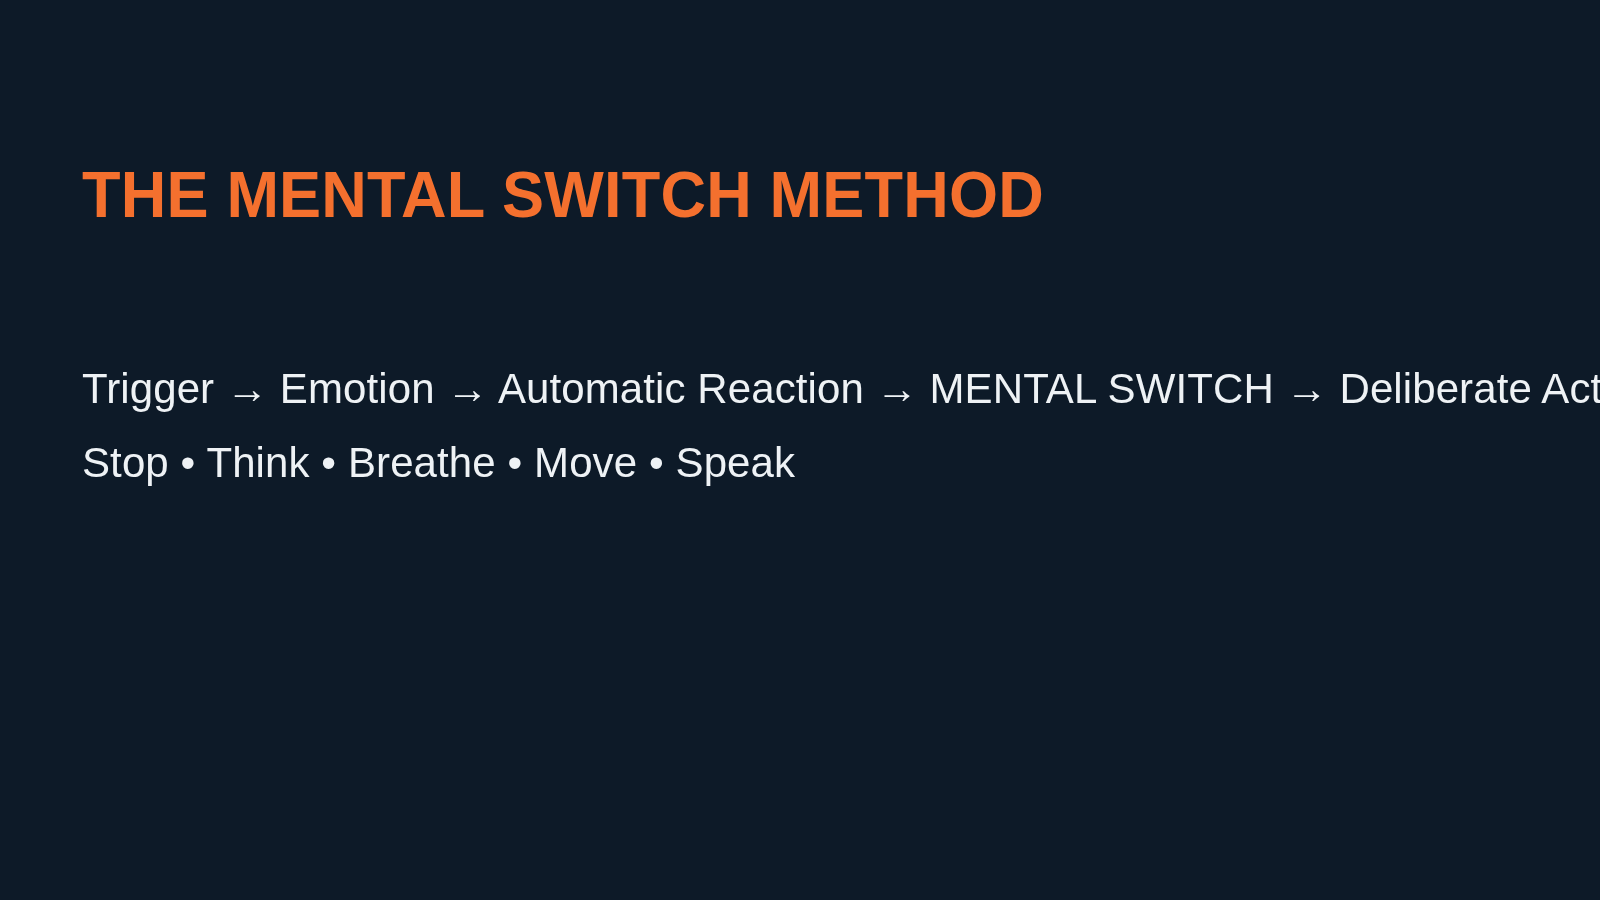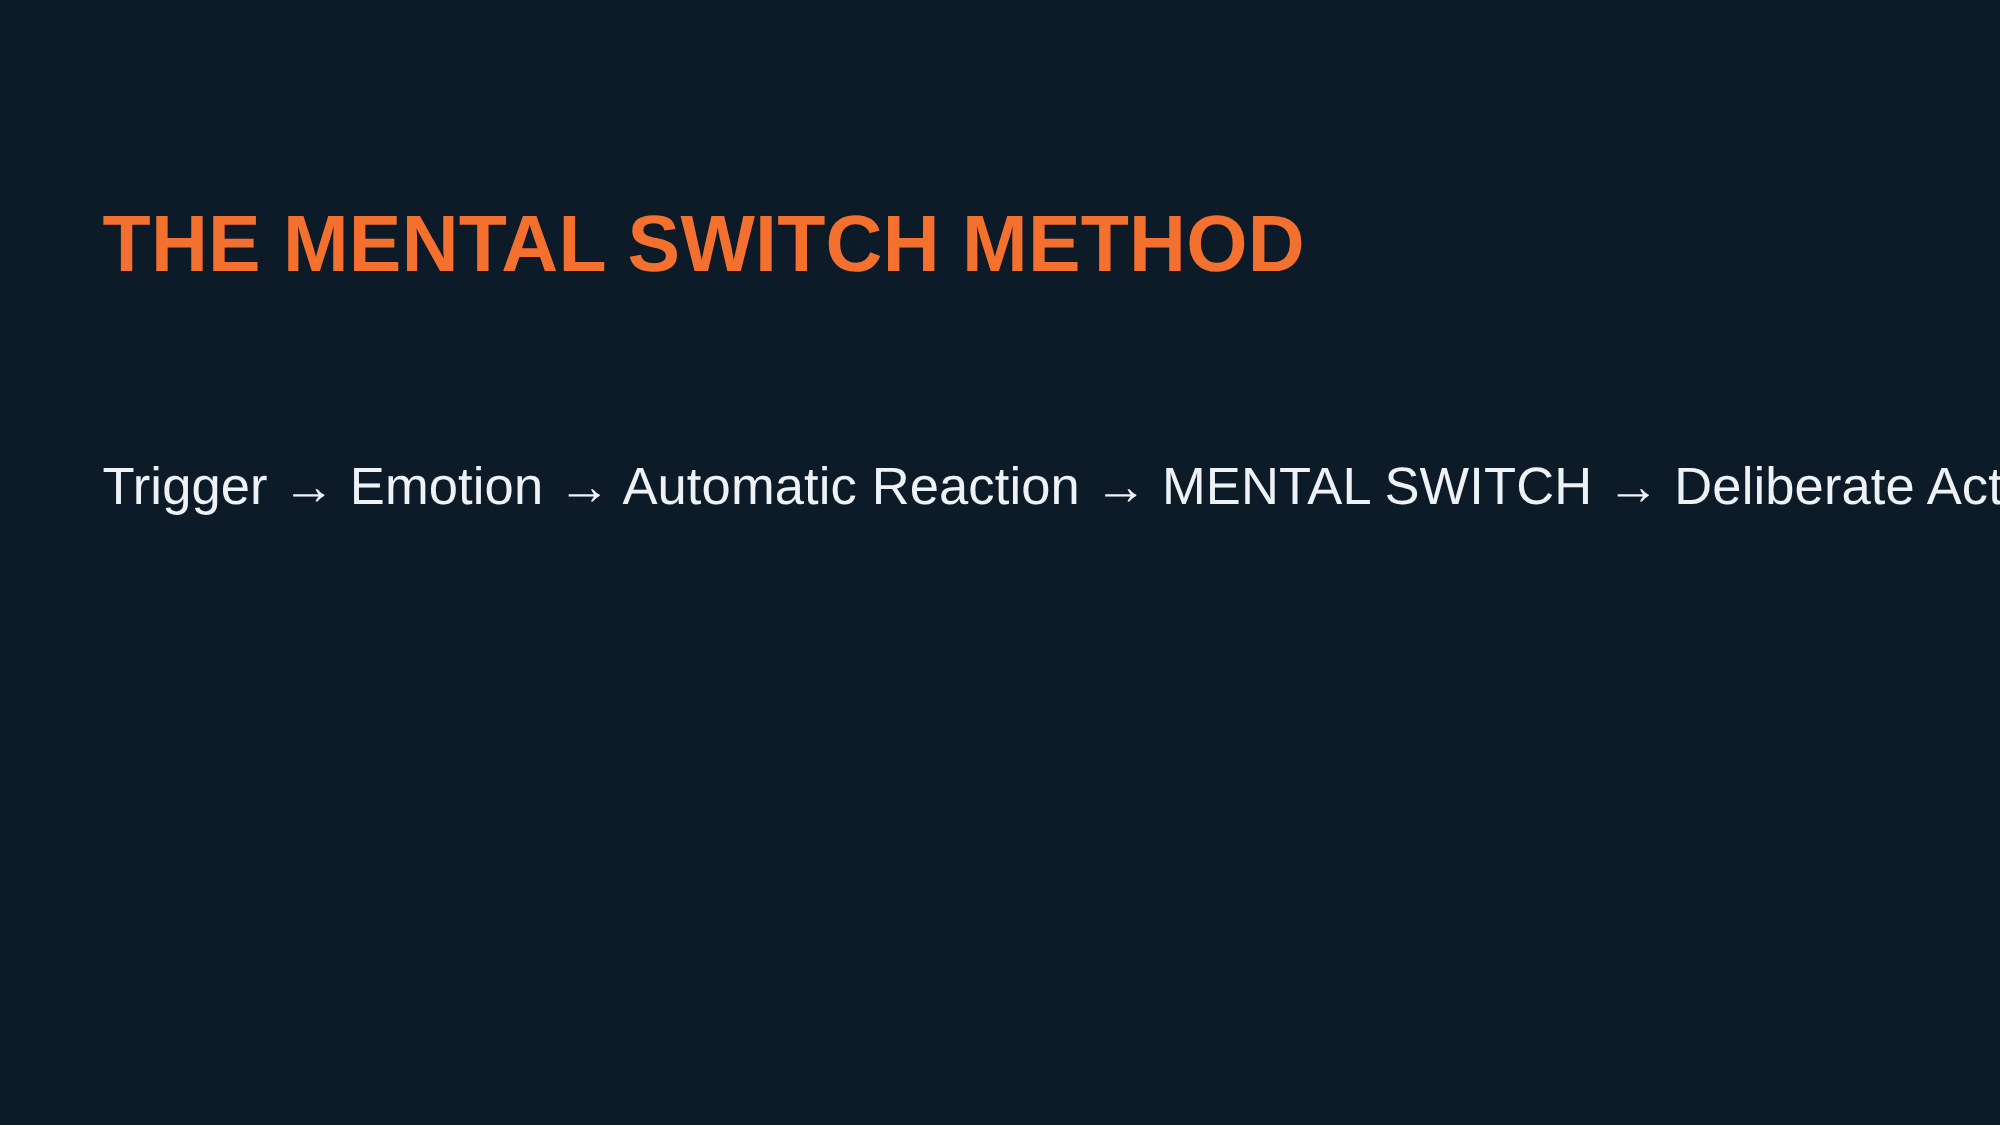--- a/index.html
+++ b/index.html
@@ -70,16 +70,17 @@
 <body>
 
 <div class="slide">
 
   <h1 class="slide-title">THE MENTAL SWITCH METHOD</h1>
 
   <div class="body-block">
 
     <p class="body-line">Trigger → Emotion → Automatic Reaction → MENTAL SWITCH → Deliberate Action</p>
 
+    <p class="body-line">Stop • Think • Breathe • Move • Speak</p>
 
   </div>
 
 </div>
 
 </body></html>

